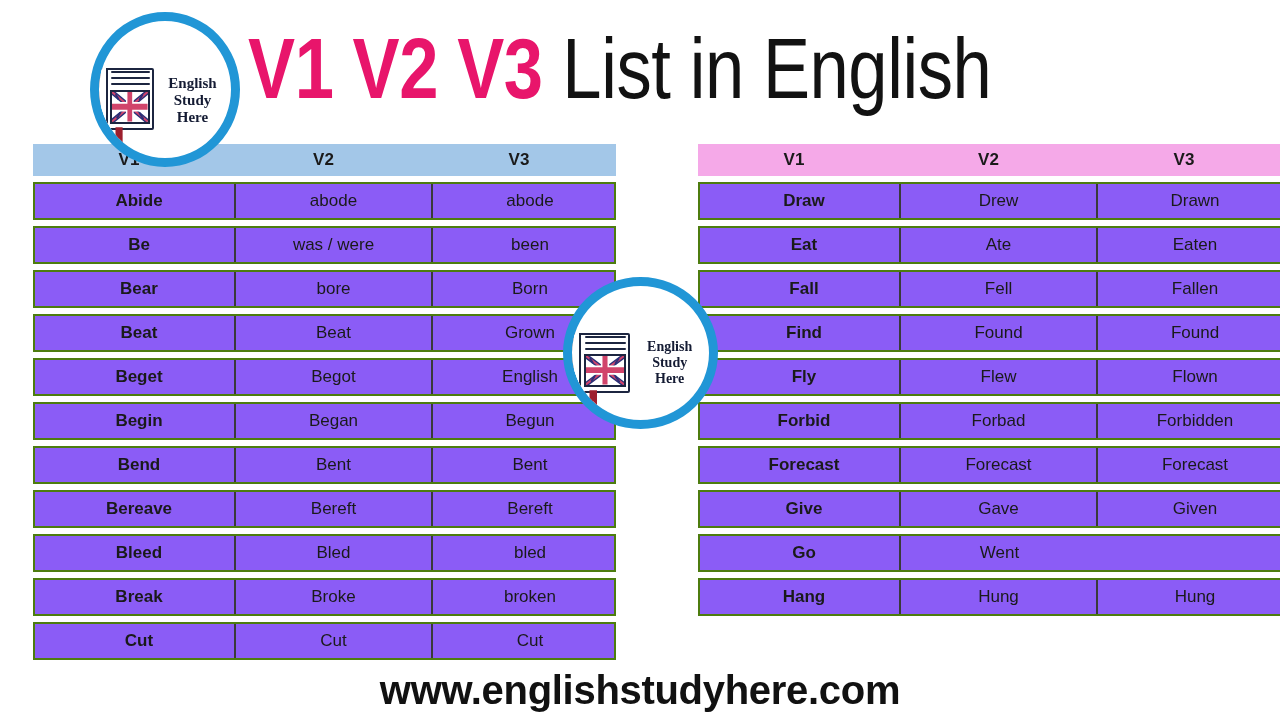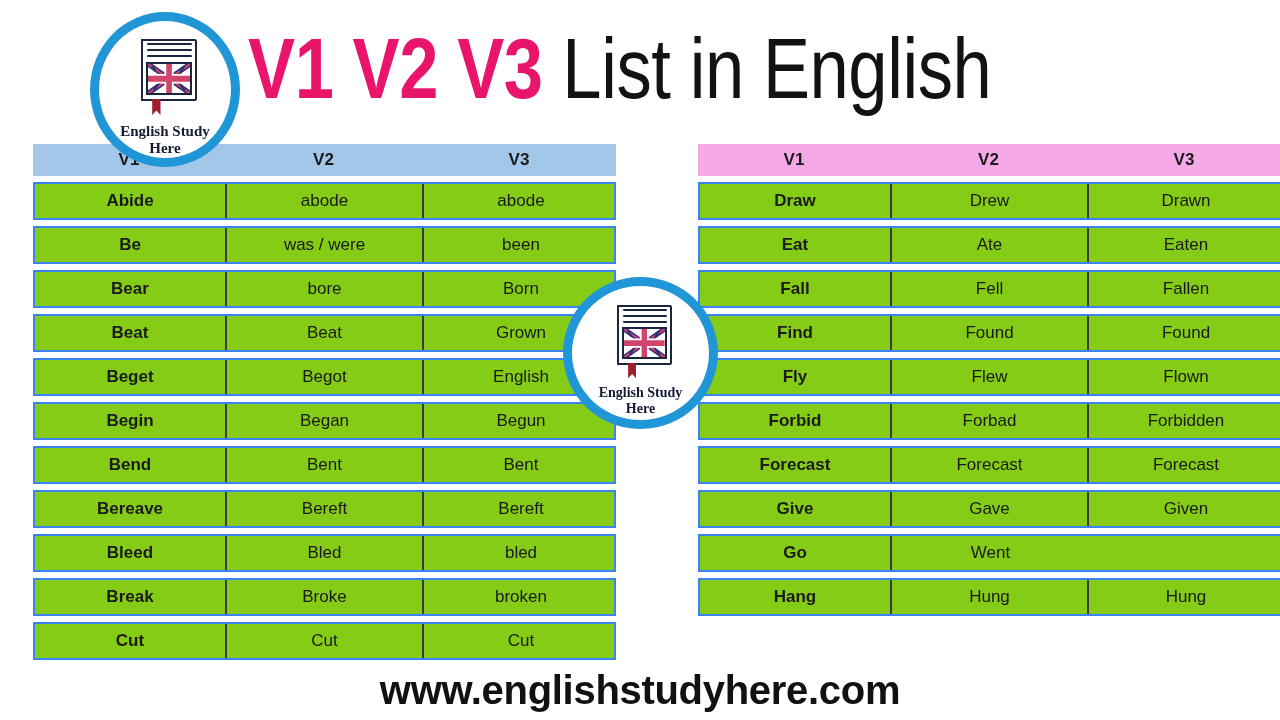--- a/index.html
+++ b/index.html
@@ -54,23 +54,23 @@
     box-sizing: border-box;
     border: 9px solid #2196d6;
     box-shadow: 0 0 0 2px #ffffff inset;
     z-index: 30;
   }
   .logo .inner {
     position: absolute;
     inset: 0;
     border-radius: 50%;
     display: flex;
-    flex-direction: column;
+    flex-direction: row;
     align-items: center;
-    justify-content: flex-start;
+    justify-content: flex-end;
     overflow: hidden;
   }
   .logo-book {
     position: relative;
     margin-top: 14%;
   }
   .logo-text {
     font-family: "Liberation Serif", "DejaVu Serif", serif;
     font-weight: 700;
     color: #141b33;
@@ -144,23 +144,24 @@
     flex: 0 0 auto;
     text-align: center;
     font-weight: 700;
     font-size: 17px;
     color: #1a1a1a;
   }
   .trow {
     display: flex;
     height: 38px;
     margin-top: 6px;
-    border: 2px solid #3b82f6;
-    box-sizing: border-box;
-    background: #84cc16;
+    border: 2px solid #4d7c0f;
+    box-sizing: border-box;
+    background: #8b5cf6;
+    padding-left: 9px;
   }
   .trow .td {
     flex: 0 0 auto;
     display: flex;
     align-items: center;
     justify-content: center;
     font-size: 17px;
     color: #1a1a1a;
     border-right: 2px solid #3a3a3a;
     box-sizing: border-box;

